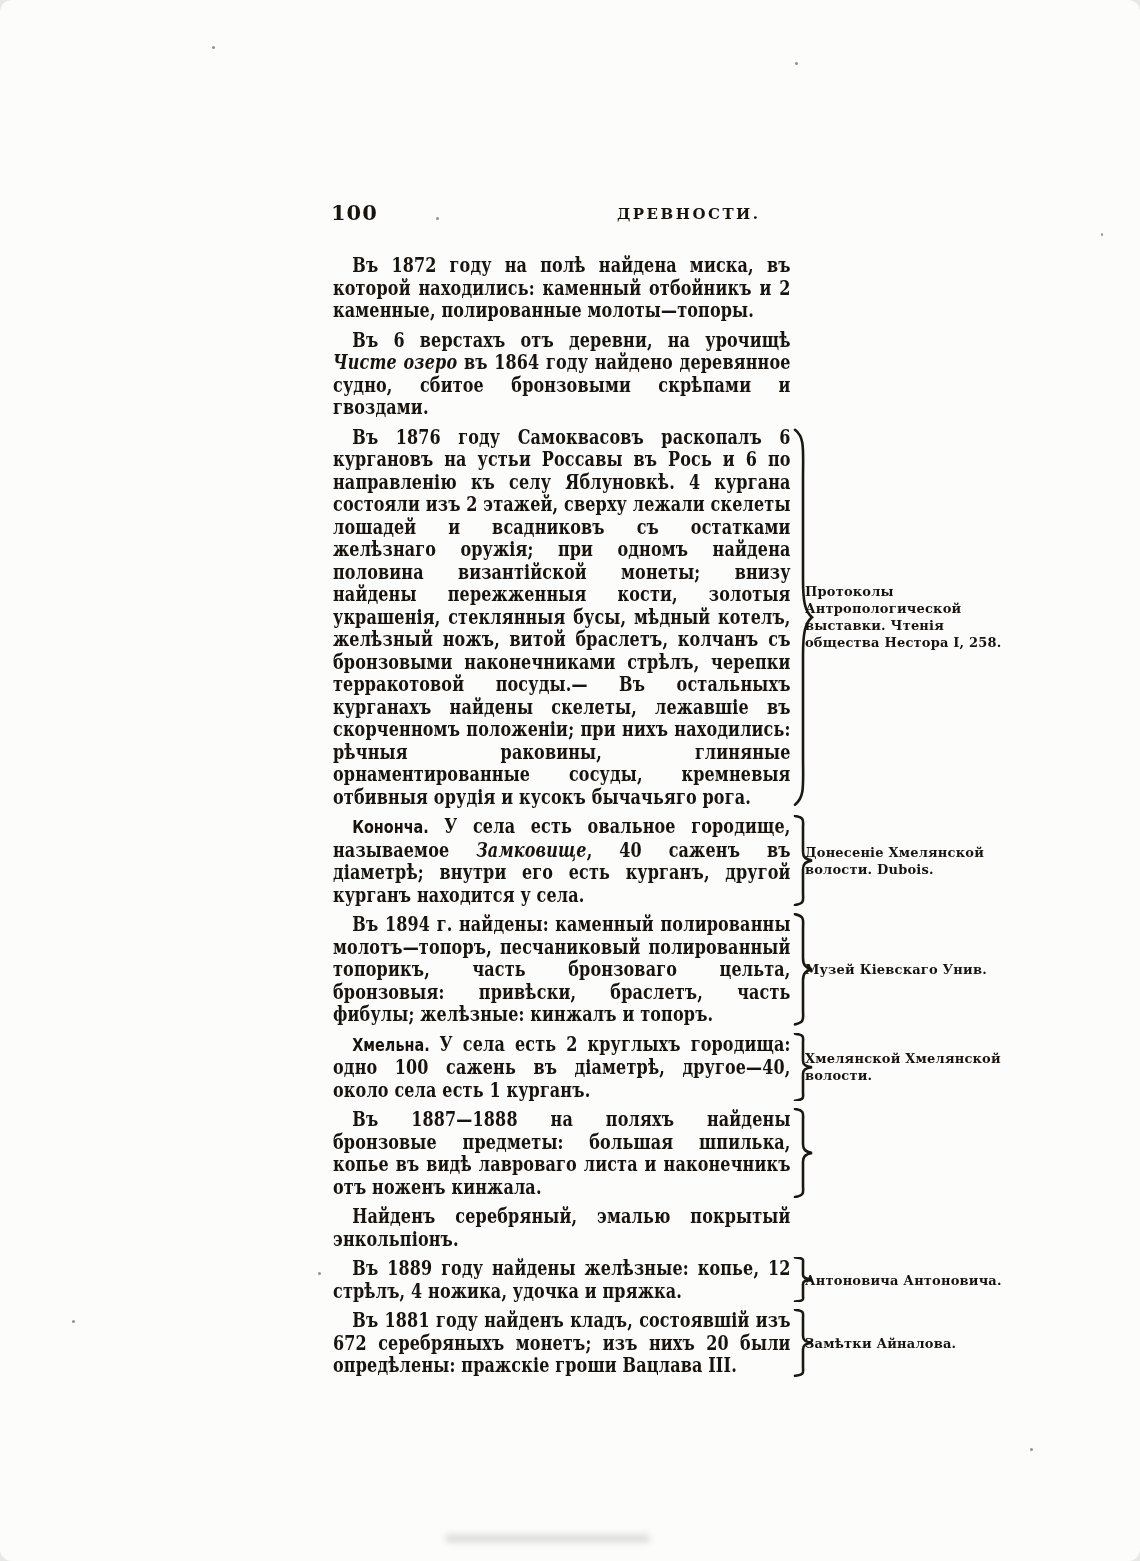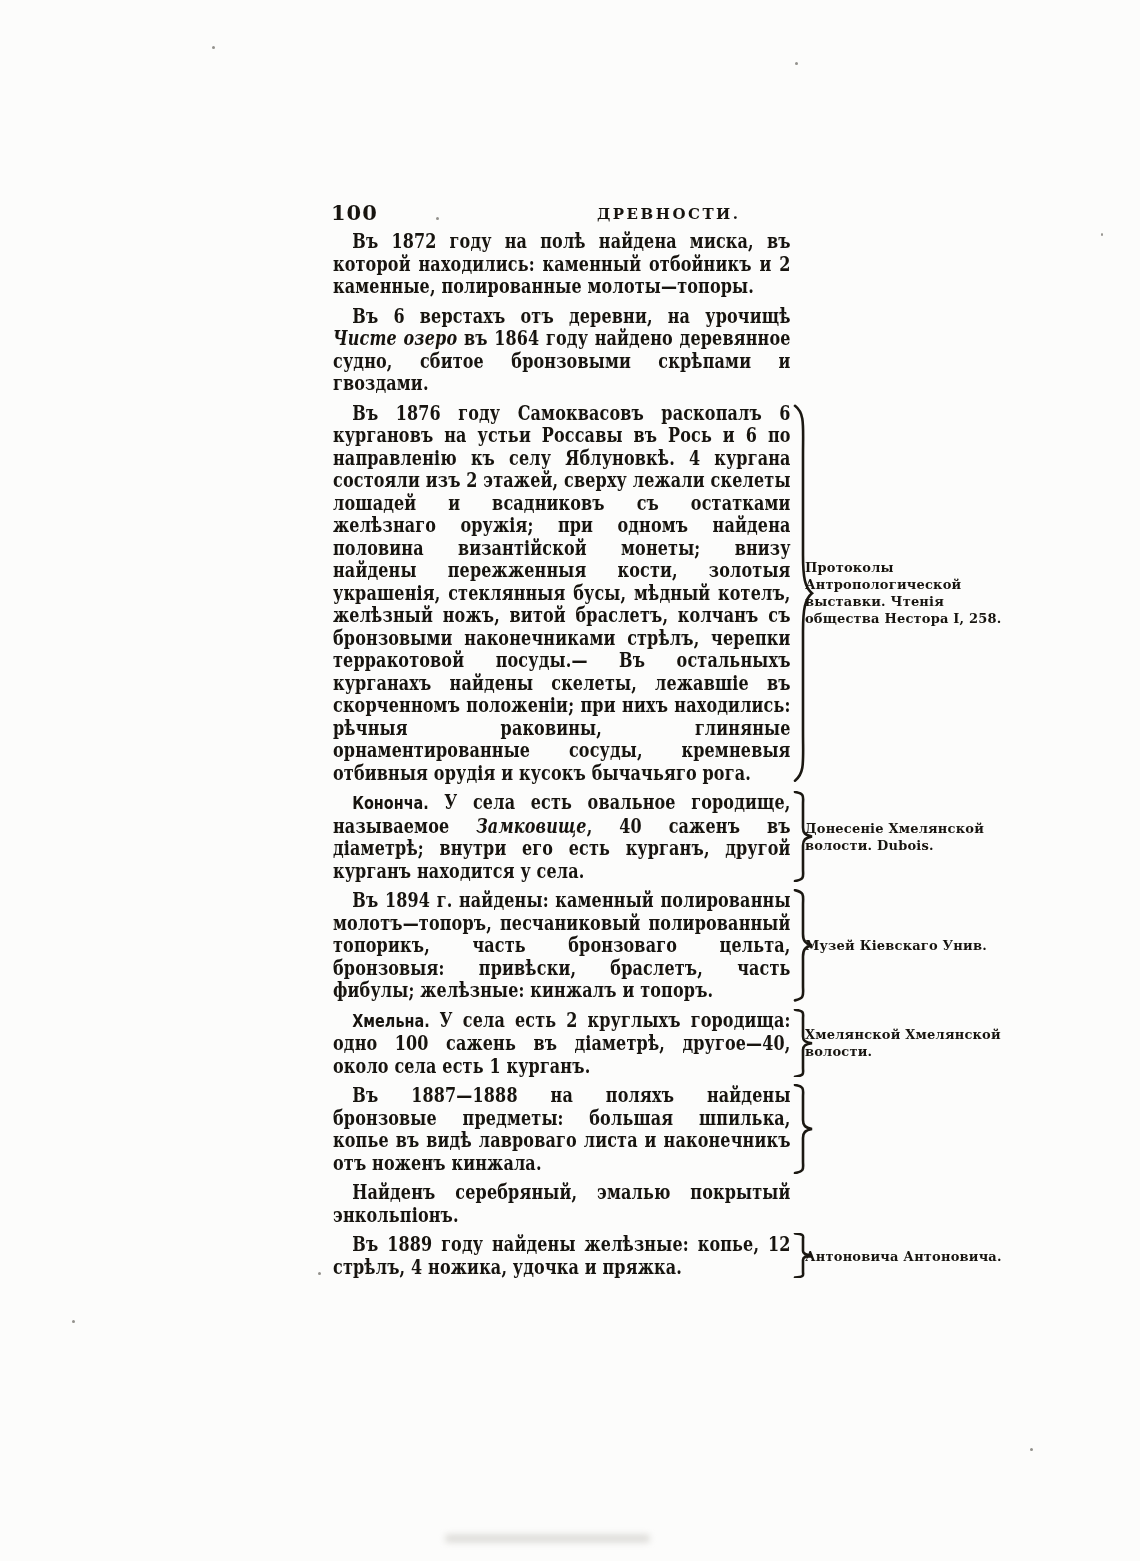--- a/index.html
+++ b/index.html
@@ -1,26 +1,27 @@
 <!DOCTYPE html>
 <html lang="ru"><head>
 <meta charset="utf-8">
 <title>Scanned book page</title>
 <style>
   html,body{margin:0;padding:0;background:#e8e8e6;}
   .page{
     position:relative;width:1140px;height:1561px;margin:0 auto;
     background:#fcfcfb;color:#17140f;overflow:hidden;
     font-family:"DejaVu Serif",serif;
+    border-radius:12px;
   }
   .content{position:absolute;left:333px;top:200px;width:732px;}
   .header{position:relative;height:30px;}
   .page-num{position:absolute;left:-2px;top:0;font-size:21px;font-weight:bold;letter-spacing:1px;}
-  .running-title{position:absolute;left:264px;top:5px;font-size:15px;font-weight:bold;letter-spacing:2.5px;}
-  .body{margin-top:0;}
+  .running-title{position:absolute;left:284px;top:5px;font-size:15px;font-weight:bold;letter-spacing:2.5px;}
+  .body{margin-top:24px;}
   .row{display:flex;margin-bottom:7px;}
   .text-col{
     flex:none;width:572px;transform:scaleX(0.8);transform-origin:0 0;
     font-size:20px;line-height:22.5px;font-weight:bold;text-align:justify;
     letter-spacing:0.2px;
   }
   .para{margin:0 0 7px 0;text-indent:24px;}
   .para:last-child{margin-bottom:0;}
   .seg.italic{font-style:italic;font-weight:bold;}
   .seg.lead{font-family:"DejaVu Sans",sans-serif;font-size:18px;letter-spacing:0;}
@@ -116,20 +117,31 @@
           <div class="text-col">
             <p class="para"><span class="seg">Въ 1889 году найдены желѣзные: копье, 12 стрѣлъ, 4 ножика, удочка и пряжка.</span></p>
           </div>
           <div class="margin-col">
             <svg viewBox="0 0 24 100" preserveAspectRatio="none" class="brace">
               <path d="M4,1 C14,3 12,6 12,14 L12,40 C12,46 14,48.5 21,50 C14,51.5 12,54 12,60 L12,86 C12,94 14,97 4,99" fill="none" stroke="#1b1812" stroke-width="2.6" stroke-linecap="round" vector-effect="non-scaling-stroke"></path>
             </svg>
             <div class="note-text">Антоновича Антоновича.</div>
           </div>
         </div>
+        <div class="row">
+          <div class="text-col">
+            <p class="para"><span class="seg">Въ 1881 году найденъ кладъ, состоявшій изъ 672 серебряныхъ монетъ; изъ нихъ 20 были опредѣлены: пражскіе гроши Вацлава III.</span></p>
+          </div>
+          <div class="margin-col">
+            <svg viewBox="0 0 24 100" preserveAspectRatio="none" class="brace">
+              <path d="M4,1 C14,3 12,6 12,14 L12,40 C12,46 14,48.5 21,50 C14,51.5 12,54 12,60 L12,86 C12,94 14,97 4,99" fill="none" stroke="#1b1812" stroke-width="2.6" stroke-linecap="round" vector-effect="non-scaling-stroke"></path>
+            </svg>
+            <div class="note-text">Замѣтки Айналова.</div>
+          </div>
+        </div>
       </div>
   </div>
 
   <div class="speck" style="left:212px;top:46px;width:3px;height:3px;"></div>
   <div class="speck" style="left:795px;top:62px;width:3px;height:3px;"></div>
   <div class="speck" style="left:436px;top:217px;width:3px;height:3px;"></div>
   <div class="speck" style="left:1101px;top:233px;width:2px;height:3px;"></div>
   <div class="speck" style="left:318px;top:1272px;width:3px;height:3px;"></div>
   <div class="speck" style="left:72px;top:1320px;width:3px;height:3px;"></div>
   <div class="speck" style="left:1030px;top:1448px;width:3px;height:3px;"></div>

